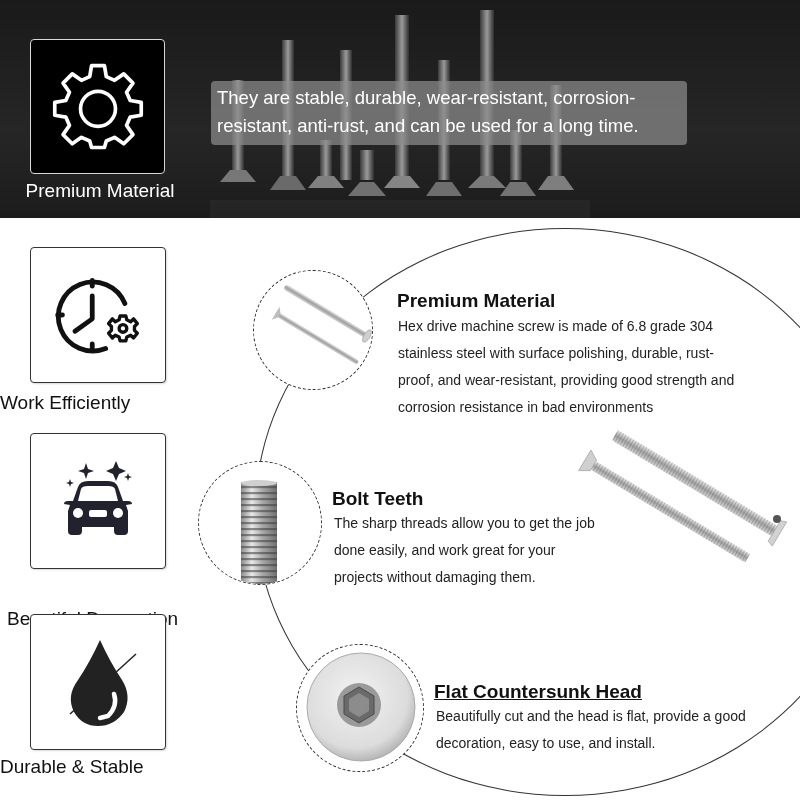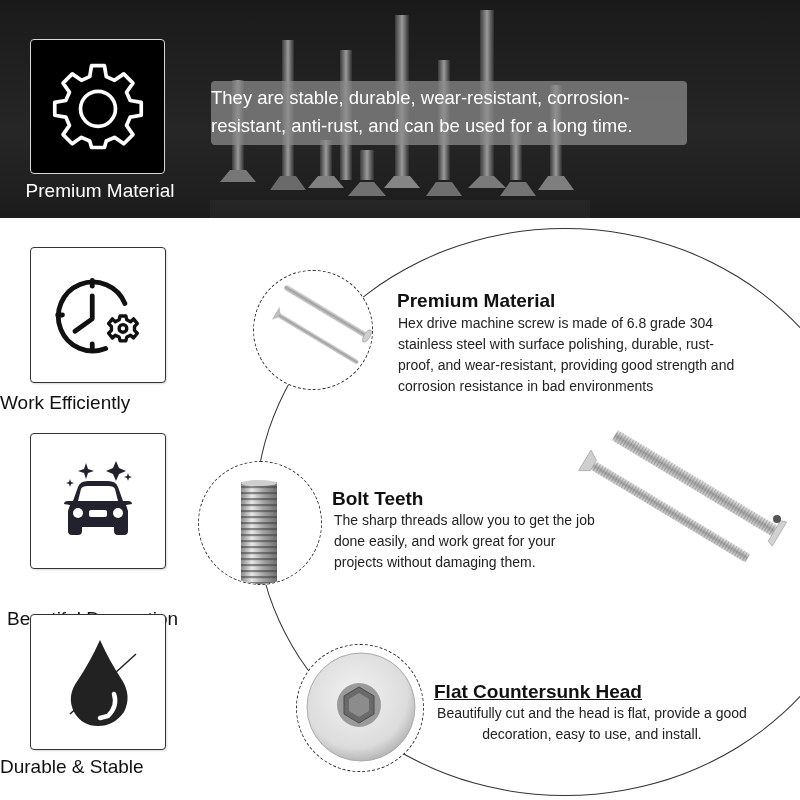--- a/index.html
+++ b/index.html
@@ -4,29 +4,29 @@
 <style>
   html, body { margin:0; padding:0; }
   body { width:800px; height:800px; position:relative; overflow:hidden; background:#ffffff; font-family:"Liberation Sans", sans-serif; }
 
   
   .banner { position:absolute; left:0; top:0; width:800px; height:218px; background:linear-gradient(180deg,#1a1a1a 0%,#262626 60%,#1c1c1c 100%); overflow:hidden; }
   .banner-screws { position:absolute; left:210px; top:0; width:380px; height:218px; }
   .icon-box-dark { position:absolute; left:30px; top:39px; width:135px; height:135px; background:#000; border:1.5px solid #d8d8d8; border-radius:4px; box-sizing:border-box; display:flex; align-items:center; justify-content:center; }
   .banner-label { position:absolute; left:0; top:180px; width:200px; text-align:center; color:#fff; font-size:19px; }
   .banner-title { position:absolute; left:212px; top:32px; color:#fff; font-weight:bold; font-size:31px; letter-spacing:0.2px; font-family:"DejaVu Sans", sans-serif; }
-  .banner-desc { position:absolute; left:211px; top:81px; width:476px; height:64px; background:rgba(140,140,140,0.72); border-radius:4px; color:#fff; font-size:18.5px; line-height:28px; padding:3px 0; box-sizing:border-box; }
+  .banner-desc { position:absolute; left:211px; top:81px; width:476px; height:64px; background:rgba(140,140,140,0.72); border-radius:4px; color:#fff; font-size:18.5px; line-height:28px; padding:3px 6px; box-sizing:border-box; }
   .feat-box { position:absolute; left:30px; width:136px; height:136px; border:1.5px solid #333; border-radius:4px; box-sizing:border-box; background:#fff; display:flex; align-items:center; justify-content:center; box-shadow:1px 1px 2px rgba(0,0,0,0.15); }
   .feat-label { position:absolute; left:0; width:196px; text-align:left; color:#111; font-size:19px; }
 
   
   .big-oval { position:absolute; left:255px; top:228px; width:620px; height:568px; border:1.3px solid #333; border-radius:50%; box-sizing:border-box; }
   .dash-circle { position:absolute; border:1.3px dashed #333; border-radius:50%; box-sizing:border-box; background:#fff; overflow:hidden; }
   .detail-title { position:absolute; color:#111; font-weight:bold; font-size:19px; }
-  .detail-text { position:absolute; color:#222; font-size:14px; line-height:21px; }
+  .detail-text { position:absolute; color:#222; font-size:14px; line-height:27px; }
 </style>
 </head>
 <body>
 
 <div class="banner">
   <svg class="banner-screws" viewBox="0 0 380 218">
     <defs>
       <linearGradient id="shank" x1="0" x2="1">
         <stop offset="0" stop-color="#3a3a3a"></stop>
           <stop offset="0.5" stop-color="#9a9a9a"></stop>
@@ -189,13 +189,13 @@
           <stop offset="1" stop-color="#b8b8b8"></stop>
       </radialGradient>
     </defs>
     <circle cx="64" cy="62" r="54" fill="url(#headgrad)" stroke="#aaa" stroke-width="1"></circle>
     <circle cx="62" cy="60" r="22" fill="#9a9a9a"></circle>
     <polygon points="62,42 77,51 77,69 62,78 47,69 47,51" fill="#6a6a6a" stroke="#4a4a4a" stroke-width="1"></polygon>
     <polygon points="62,48 72,54 72,66 62,72 52,66 52,54" fill="#8c8c8c"></polygon>
   </svg>
 </div>
 <div class="detail-title" style="left:434px; top:681px;text-decoration:underline;">Flat Countersunk Head</div>
-<div class="detail-text" style="left:422px; top:703px; width:340px;text-align:center;">Beautifully cut and the head is flat, provide a good decoration, easy to use, and install.</div>
+<div class="detail-text" style="left:436px; top:703px; width:340px;">Beautifully cut and the head is flat, provide a good decoration, easy to use, and install.</div>
 
 </body></html>

